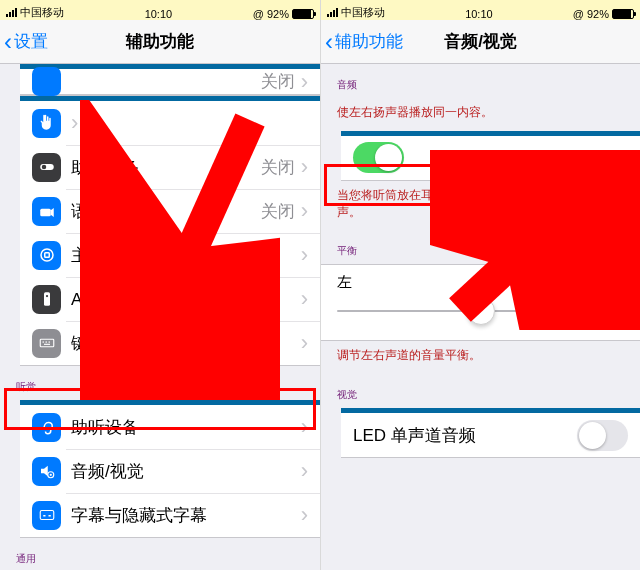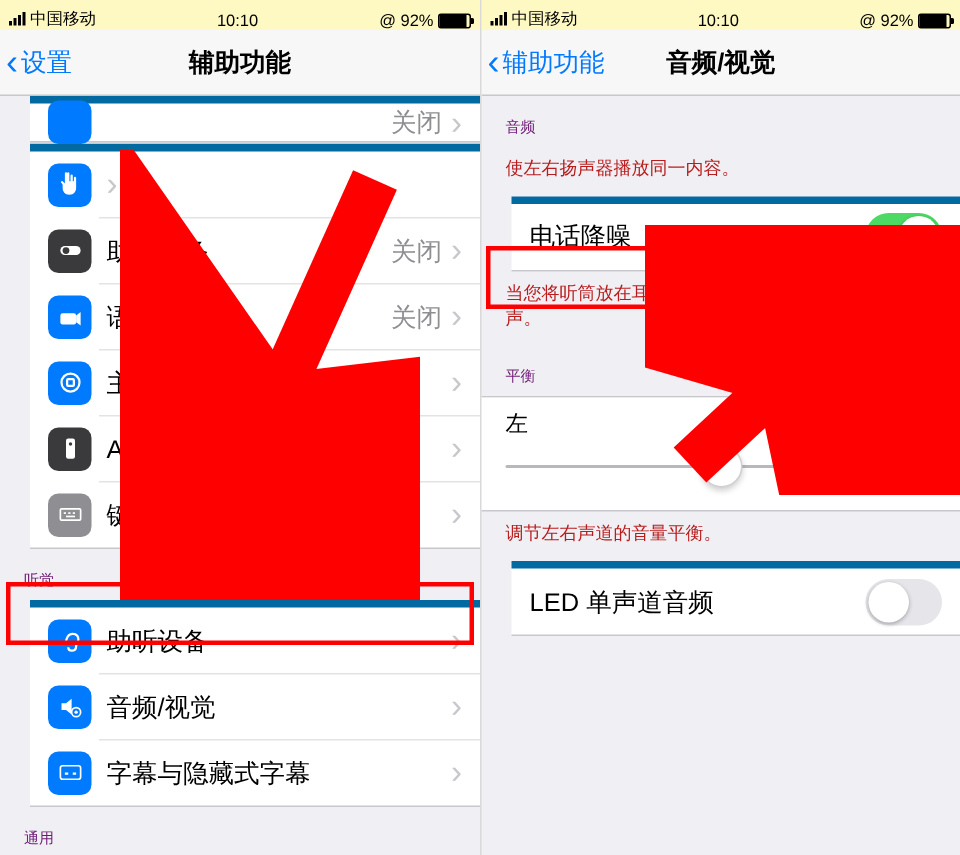--- a/index.html
+++ b/index.html
@@ -228,21 +228,20 @@
           <span>辅助功能</span>
         </div>
       <div class="title">音频/视觉</div>
     </div>
 
     <div class="gh">音频</div>
     <div class="desc">使左右扬声器播放同一内容。</div>
 
     <div class="group">
       <div class="cell noicon">
-        <div class="label">电话降噪</div>
         <div class="toggle on">
             <div class="knob"></div>
           </div>
       </div>
     </div>
     <div class="desc">当您将听筒放在耳边时，降噪可减少电话中的环境噪声。</div>
 
     <div class="gh">平衡</div>
     <div class="sliderwrap">
       <div class="slider-row">
@@ -250,20 +249,21 @@
           <span>左</span>
           <span>右</span>
         </div>
         <div class="slider-track">
           <div class="slider-thumb"></div>
         </div>
       </div>
     </div>
     <div class="desc">调节左右声道的音量平衡。</div>
 
+    <div class="gh">视觉</div>
     <div class="group">
       <div class="cell noicon">
         <div class="label">LED 单声道音频</div>
         <div class="toggle off">
             <div class="knob"></div>
           </div>
       </div>
     </div>
   </div>
 

